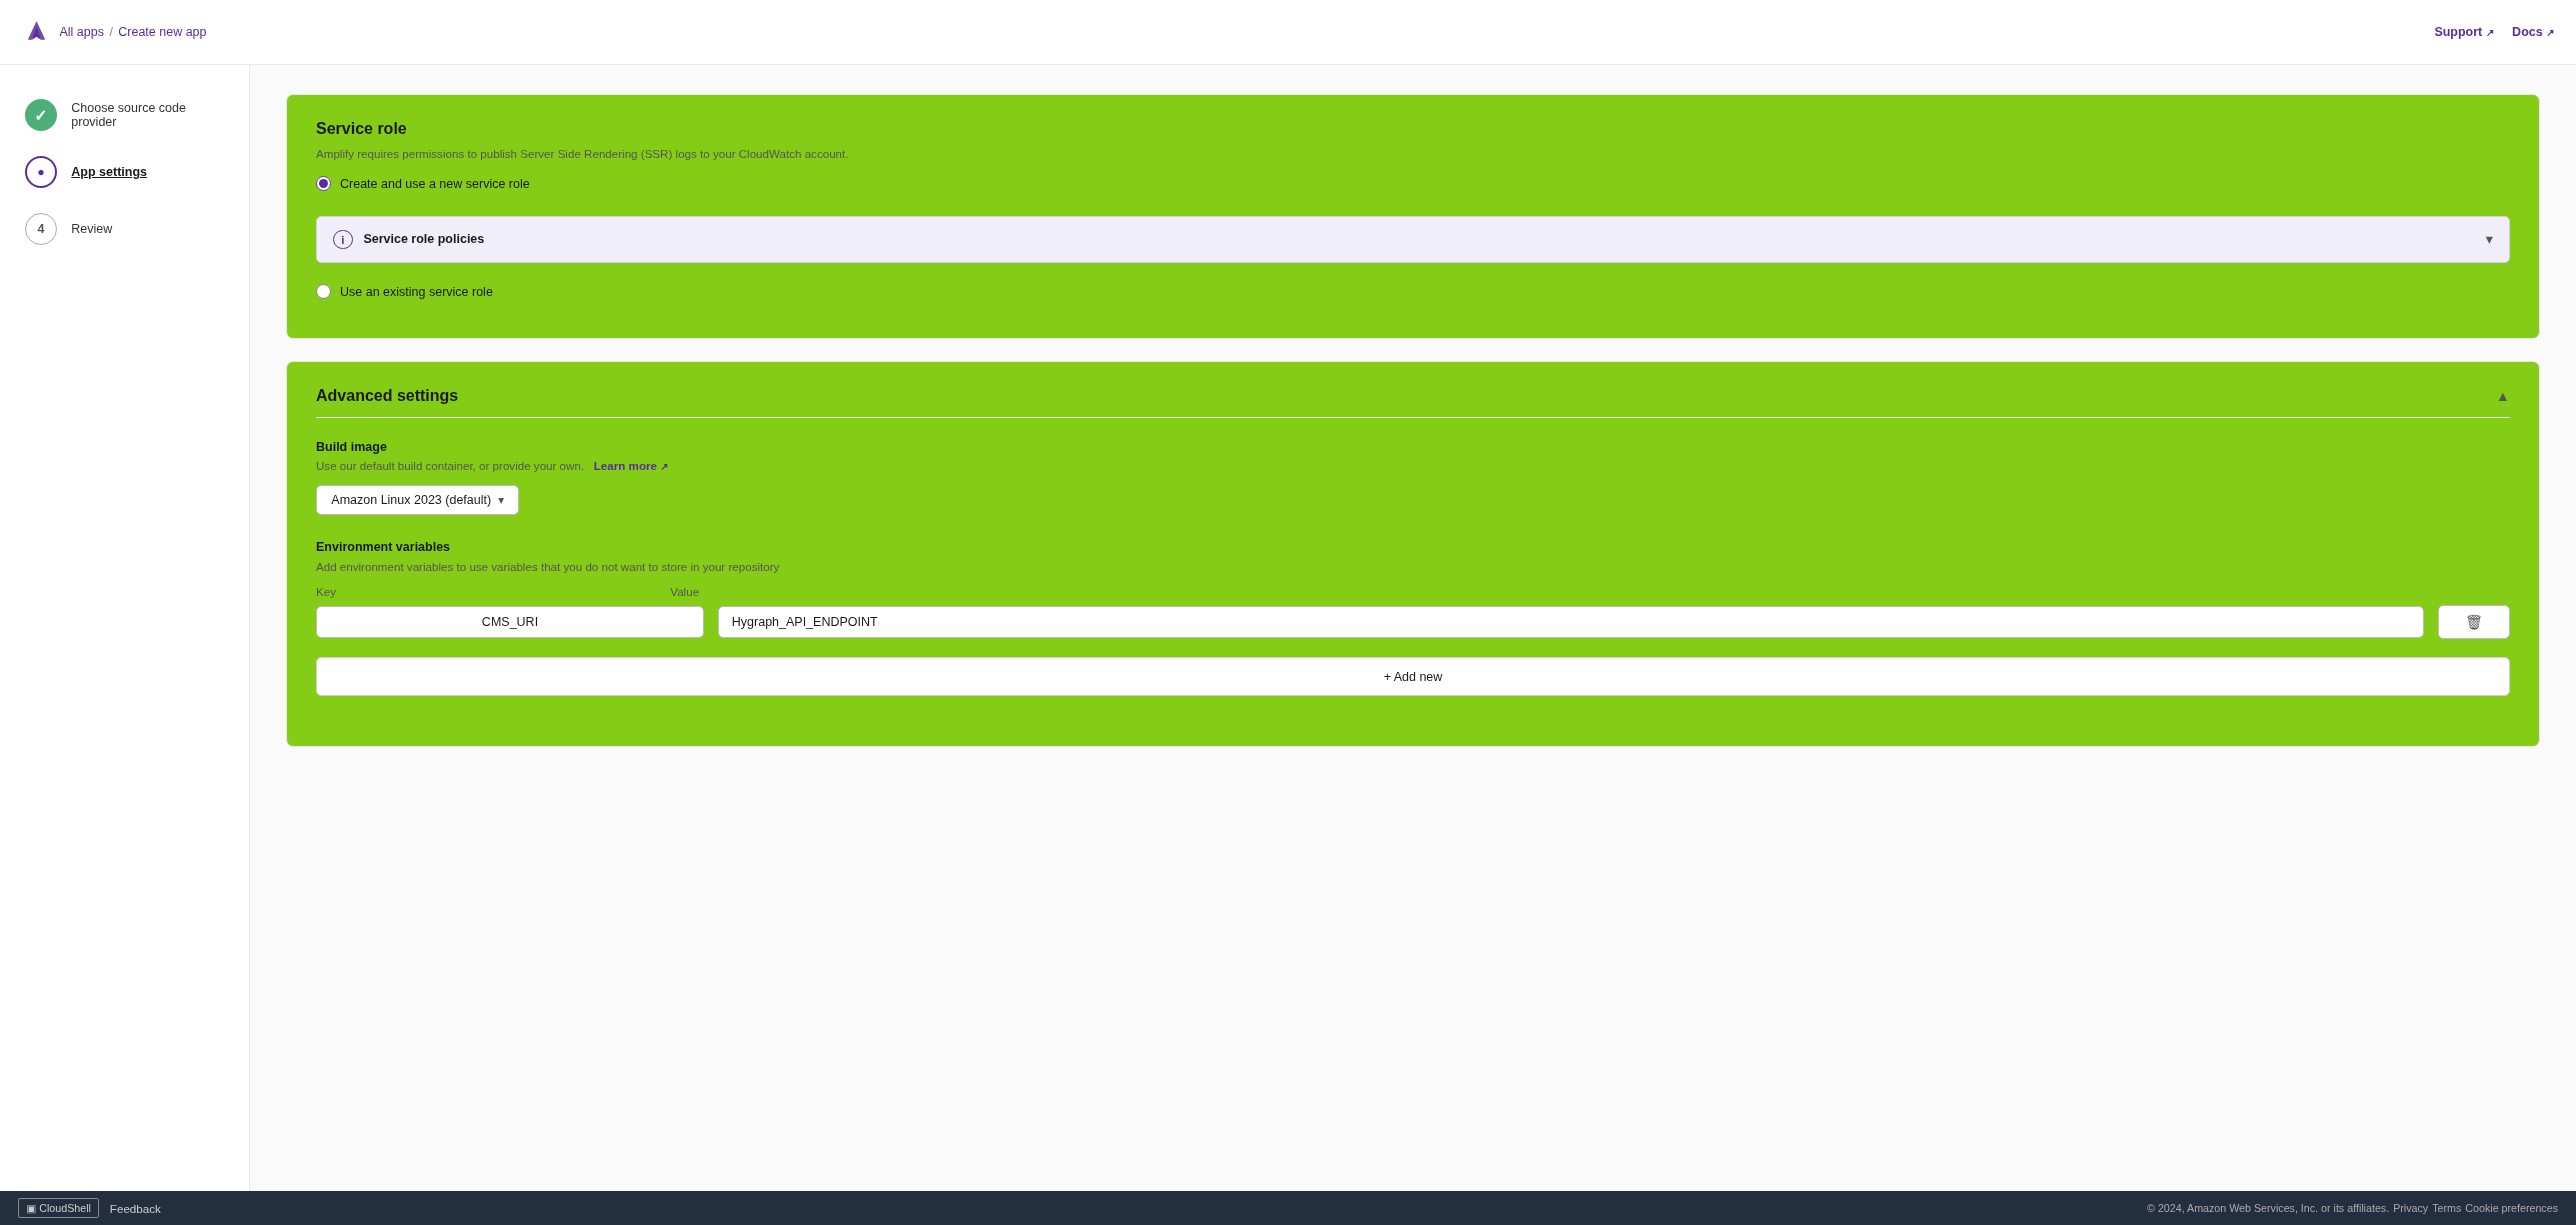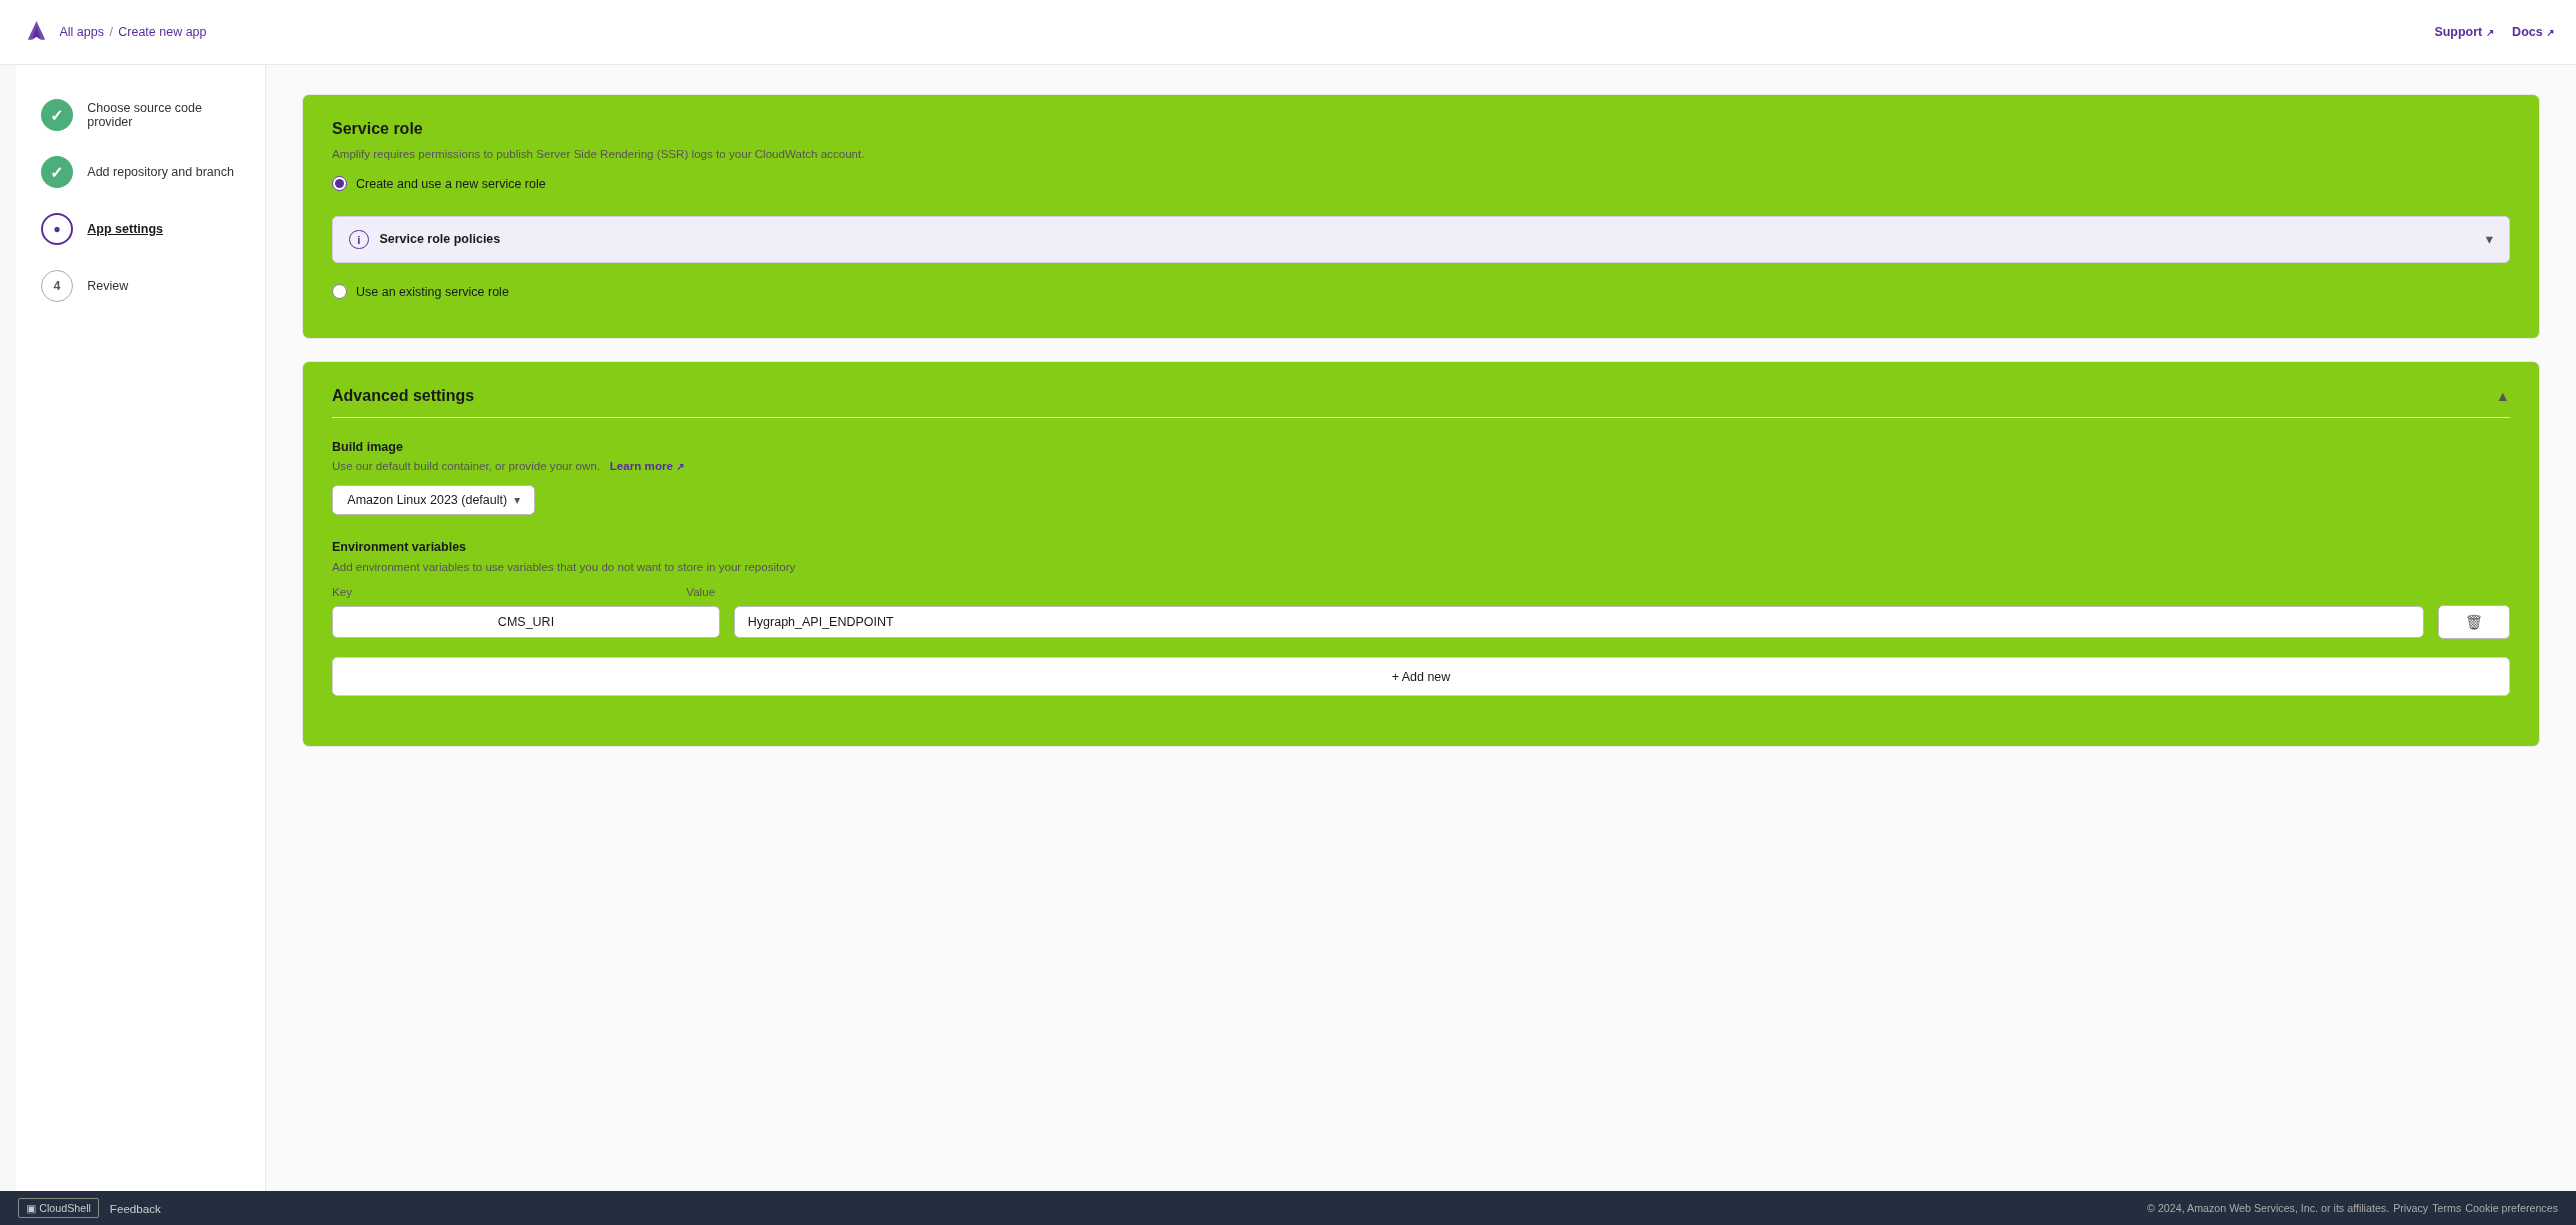--- a/index.html
+++ b/index.html
@@ -69,21 +69,20 @@
     }
     .ext-icon {
       font-size: 9.8px;
     }
 
     
     .main-layout {
       display: flex;
       flex: 1;
       min-height: 0;
-      padding-left: 16px;
     }
 
     
     .sidebar {
       width: 250px;
       background: #fff;
       border-right: 0.9px solid #e9e9e9;
       padding: 21.5px 0;
       flex-shrink: 0;
     }
@@ -425,24 +424,20 @@
 
 <div class="main-layout">
 
   <aside class="sidebar">
 
     <div class="step-item">
       <div class="step-icon completed checkmark"></div>
       <span class="step-label">Choose source code provider</span>
     </div>
 
-    <div class="step-item">
-      <div class="step-icon completed checkmark"></div>
-      <span class="step-label">Add repository and branch</span>
-    </div>
 
     <div class="step-item">
       <div class="step-icon active active-dot"></div>
       <span class="step-label active">App settings</span>
     </div>
 
     <div class="step-item">
       <div class="step-icon pending">4</div>
       <span class="step-label">Review</span>
     </div>

